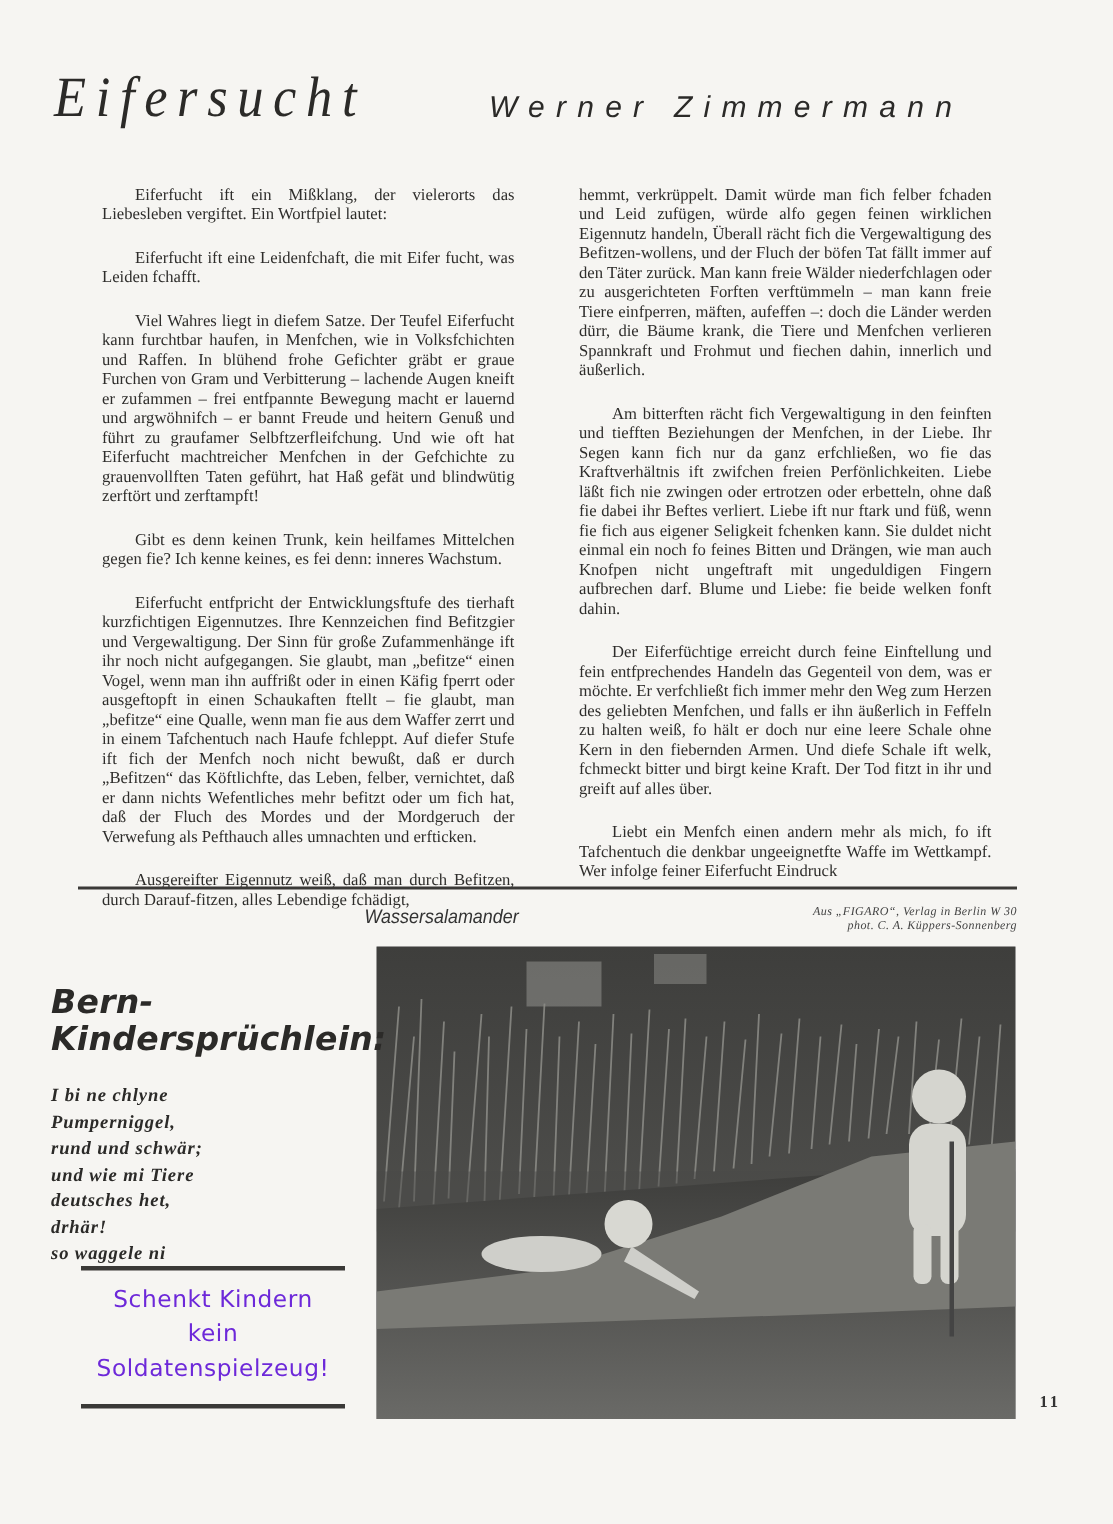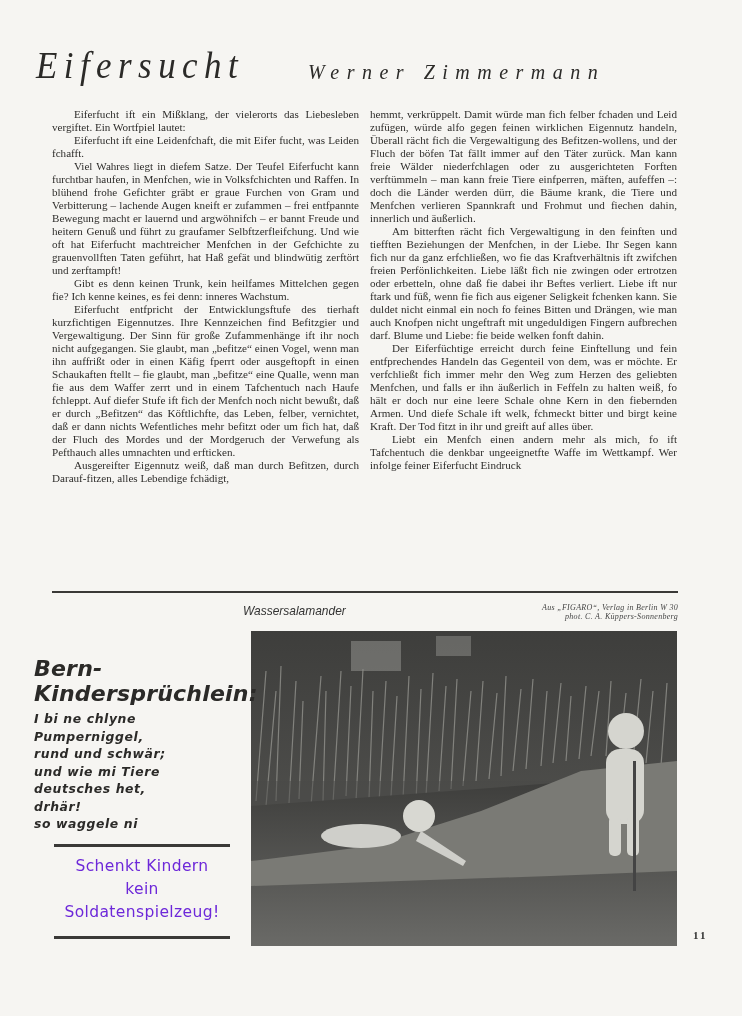--- a/index.html
+++ b/index.html
@@ -8,30 +8,30 @@
     background: #f6f5f2; color: #2a2927;
     font-family: "Liberation Serif", "DejaVu Serif", serif;
   }
   .title {
     position: absolute; left: 36px; top: 46px;
     font-family: "Liberation Serif", serif; font-style: italic;
     font-size: 38px; letter-spacing: 7px; color: #2b2a28; line-height: 1;
     transform: scaleX(0.92); transform-origin: left top;
   }
   .author {
-    position: absolute; left: 308px; top: 62px;
-    font-family: Liberation Serif, serif; font-style: italic;
+    position: absolute; left: 326px; top: 62px;
+    font-family: Liberation Sans, sans-serif; font-style: italic;
     font-size: 20px; letter-spacing: 7.5px; color: #2b2a28; line-height: 1;
   }
   .col {
     position: absolute; top: 108px; width: 307px;
     font-size: 11.1px; line-height: 13.0px; text-align: justify;
     color: #2e2d2b;
   }
-  .col p { margin: 0; text-indent: 22px; }
+  .col p { margin: 16px; text-indent: 22px; }
   .col p.noindent { text-indent: 0; }
   .col-left { left: 52px; }
   .col-right { left: 370px; }
   .rule {
     position: absolute; left: 52px; top: 591px; width: 626px; height: 2px;
     background: #3a3937;
   }
   .caption {
     position: absolute; left: 243px; top: 603px;
     font-family: "Liberation Sans", sans-serif; font-style: italic;
@@ -46,21 +46,21 @@
     position: absolute; left: 251px; top: 631px; width: 426px; height: 315px;
     background: #555; overflow: hidden;
   }
   .photo svg { display: block; }
   .side {
     position: absolute; left: 34px; top: 612px; width: 200px;
     font-family: "DejaVu Sans", sans-serif; font-style: italic; font-weight: bold;
     color: #2b2a28;
   }
   .side-title { font-size: 22px; line-height: 25px; font-weight: bold; letter-spacing: 0.2px; margin-top: 44px; }
-  .verse { margin-top: 4px; font-size: 12.4px; line-height: 17.5px; letter-spacing: 0.6px; }
+  .verse { margin-top: 16px; font-size: 12.4px; line-height: 17.5px; letter-spacing: 0.6px; font-family: Liberation Serif, serif; }
   .dbl-rule {
     position: absolute; left: 54px; width: 176px; height: 3px;
     border-top: 2px solid #3a3937; border-bottom: 1px solid #3a3937; box-sizing: border-box;
   }
   .slogan {
     position: absolute; left: 40px; top: 855px; width: 204px; text-align: center;
     font-family: "DejaVu Sans", sans-serif; font-size: 15.5px; line-height: 23px;
     color: #6d28d9; letter-spacing: 0.4px;
   }
   .pagenum {

